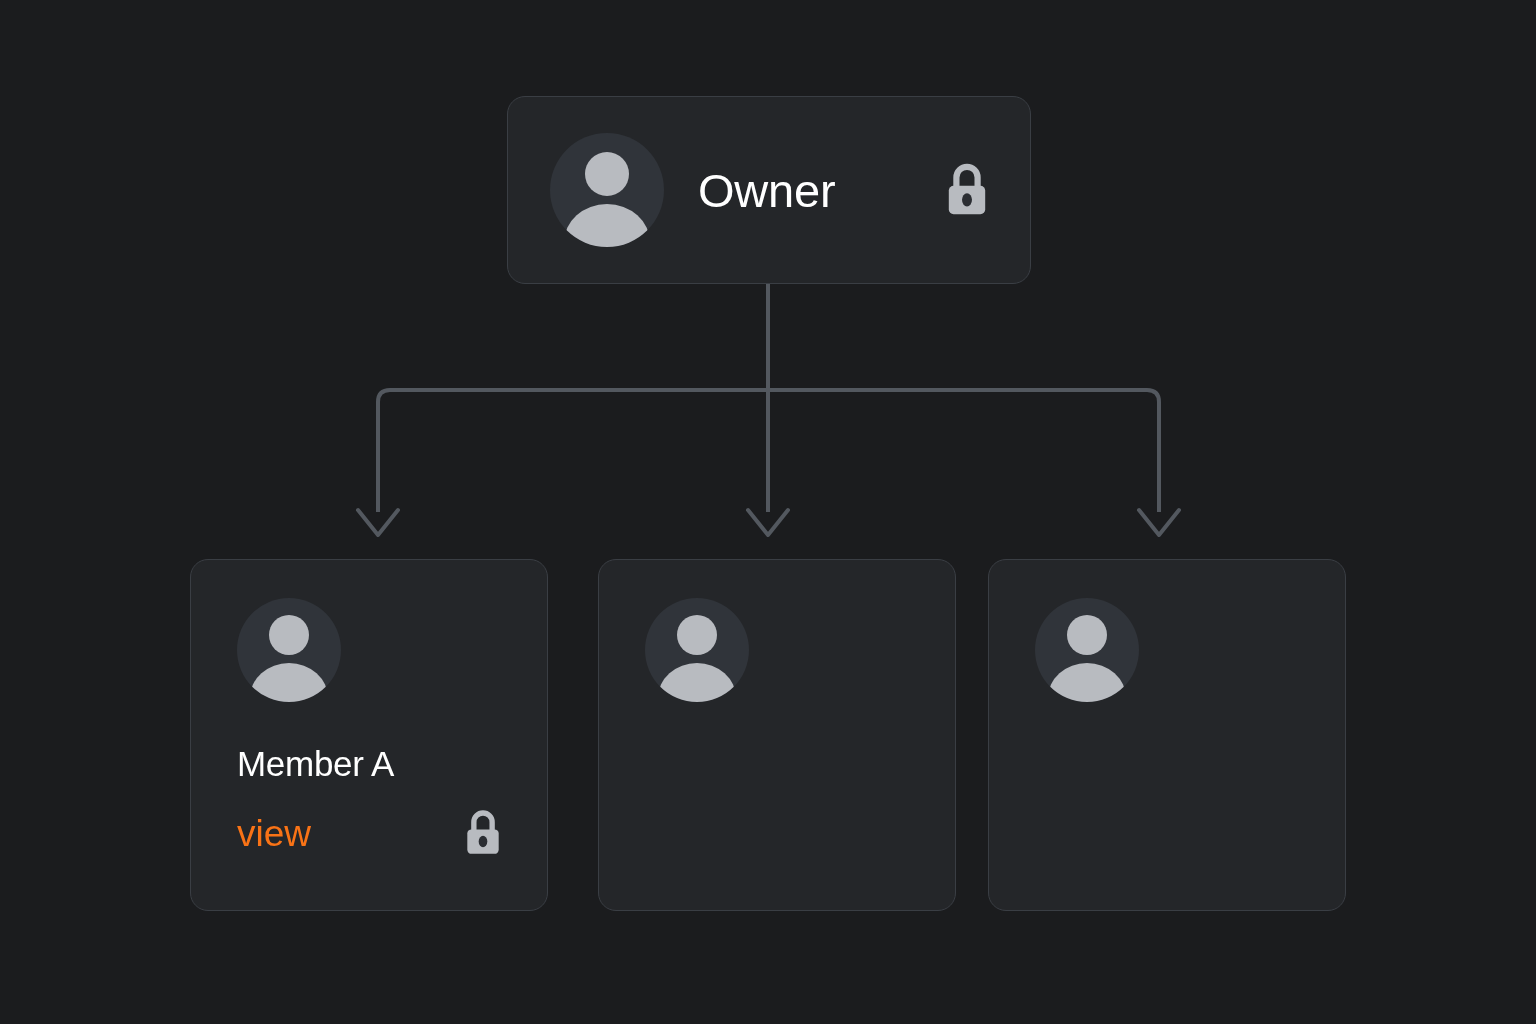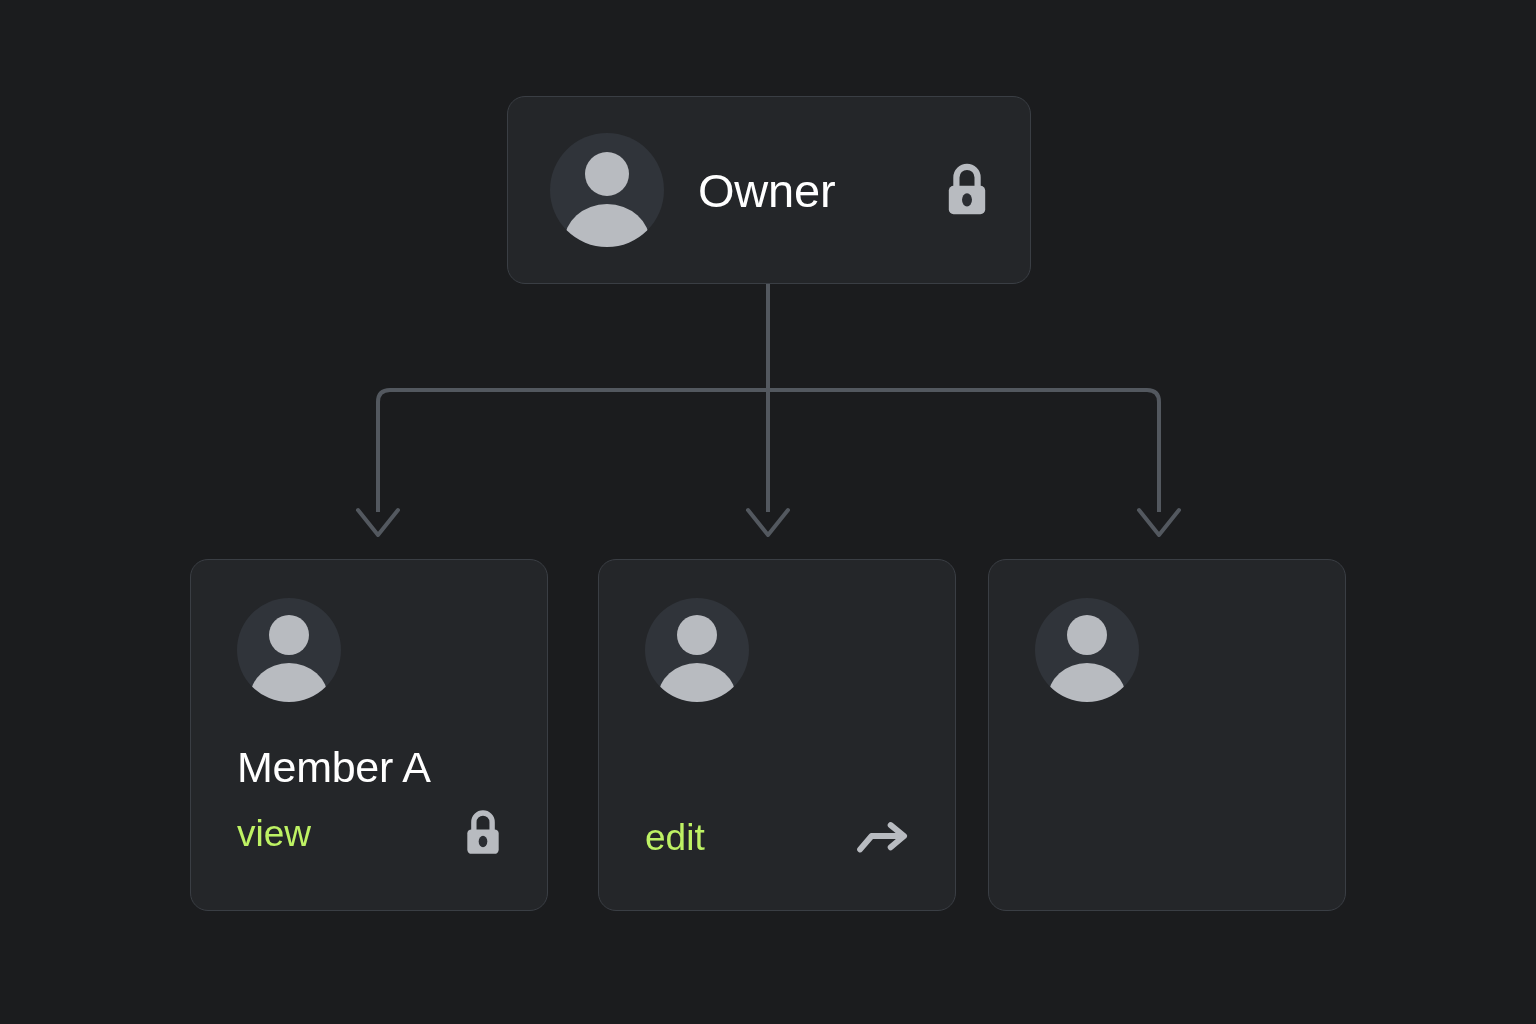--- a/index.html
+++ b/index.html
@@ -97,38 +97,38 @@
     padding: 38px 42px 34px 46px;
     display: flex;
     flex-direction: column;
   }
   #member-card-0 { left: 190px; }
   #member-card-1 { left: 598px; }
   #member-card-2 { left: 988px; }
 
   .member-card .member-name {
     color: #ffffff;
-    font-size: 43px;
+    font-size: 35px;
     font-weight: 500;
     letter-spacing: -0.3px;
     line-height: 1;
     margin-top: 44px;
     white-space: nowrap;
   }
 
   .member-footer {
     margin-top: auto;
     display: flex;
     align-items: center;
     justify-content: space-between;
     padding-bottom: 18px;
   }
 
   .member-footer .perm-label {
-    color: #bef264;
+    color: #f97316;
     font-size: 37px;
     font-weight: 400;
     line-height: 1;
   }
 
   .icon-slot {
     display: flex;
     align-items: center;
     justify-content: center;
   }
@@ -202,29 +202,20 @@
   </div>
 
   <div class="card member-card" id="member-card-1">
 
     <div class="avatar avatar-md">
       <span class="head"></span>
       <span class="body"></span>
     </div>
 
 
-    <div class="member-footer">
-      <span class="perm-label">edit</span>
-      <span class="icon-slot">
-        <svg class="arrow-ic" viewBox="0 0 30 22" xmlns="http://www.w3.org/2000/svg">
-          <path d="M2.5 17.5 L8.5 10.5 L24 10.5" fill="none" stroke="#b8bbc0" stroke-width="3.1" stroke-linecap="round" stroke-linejoin="round"></path>
-          <path d="M18.5 4.8 L25.5 10.5 L18.5 16.4" fill="none" stroke="#b8bbc0" stroke-width="3.1" stroke-linecap="round" stroke-linejoin="round"></path>
-        </svg>
-      </span>
-    </div>
 
   </div>
 
   <div class="card member-card" id="member-card-2">
 
     <div class="avatar avatar-md">
       <span class="head"></span>
       <span class="body"></span>
     </div>
 

